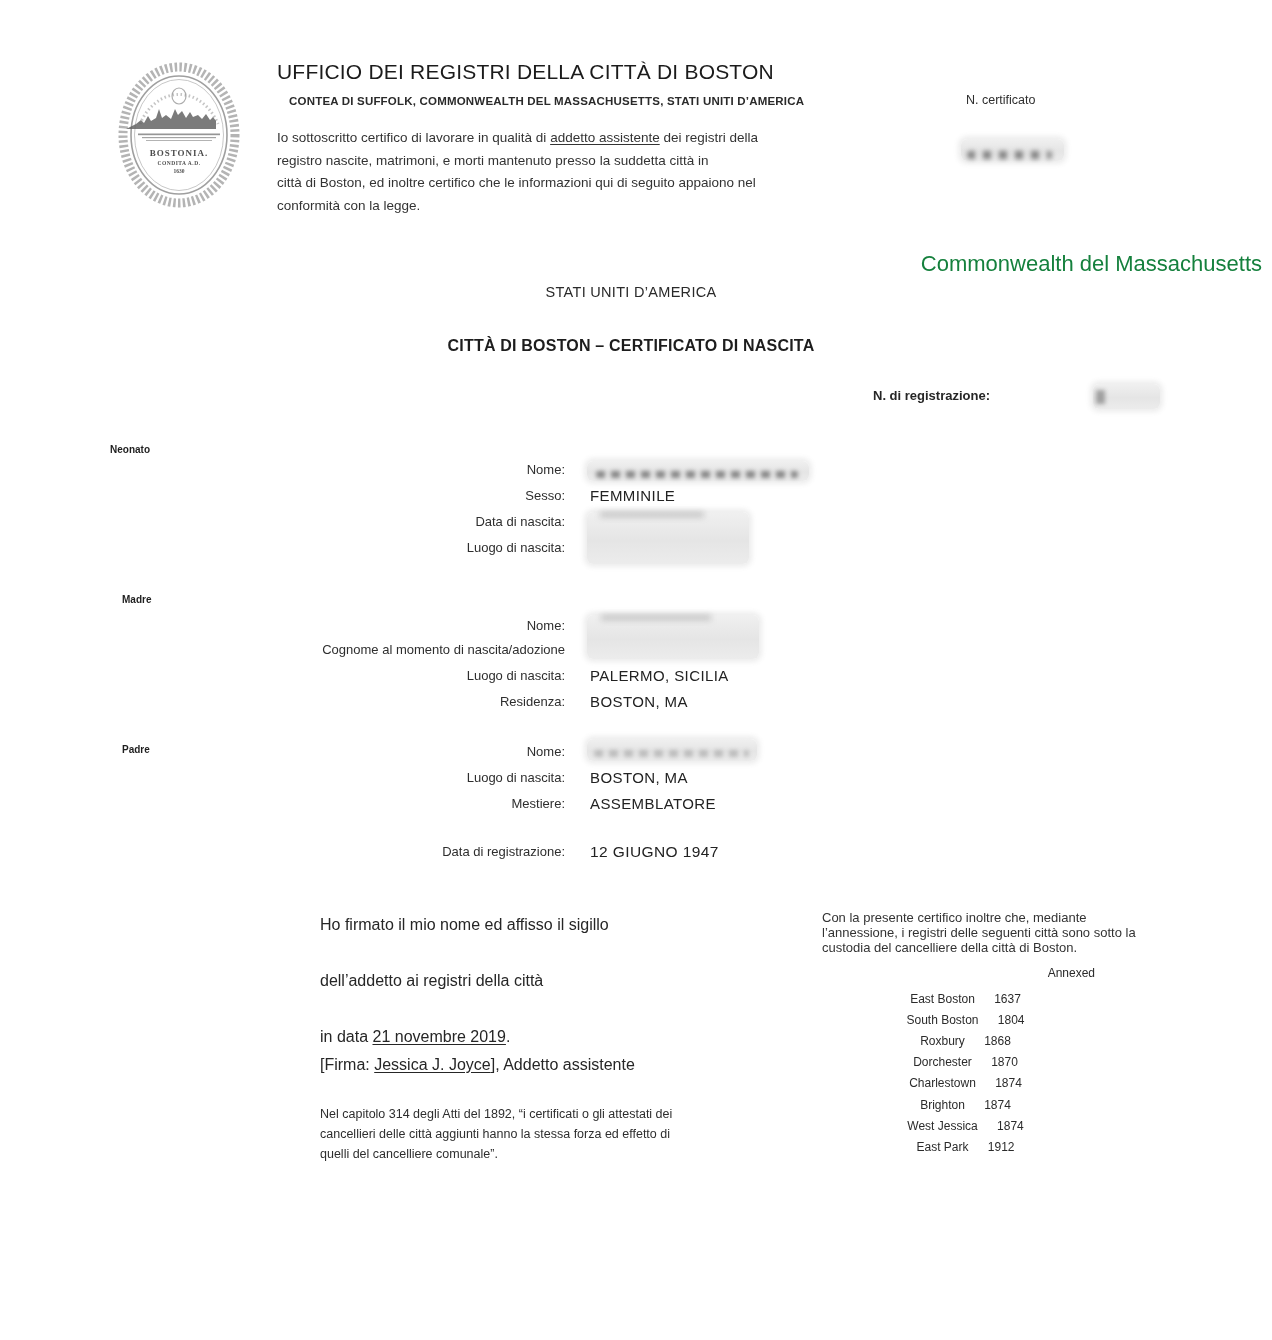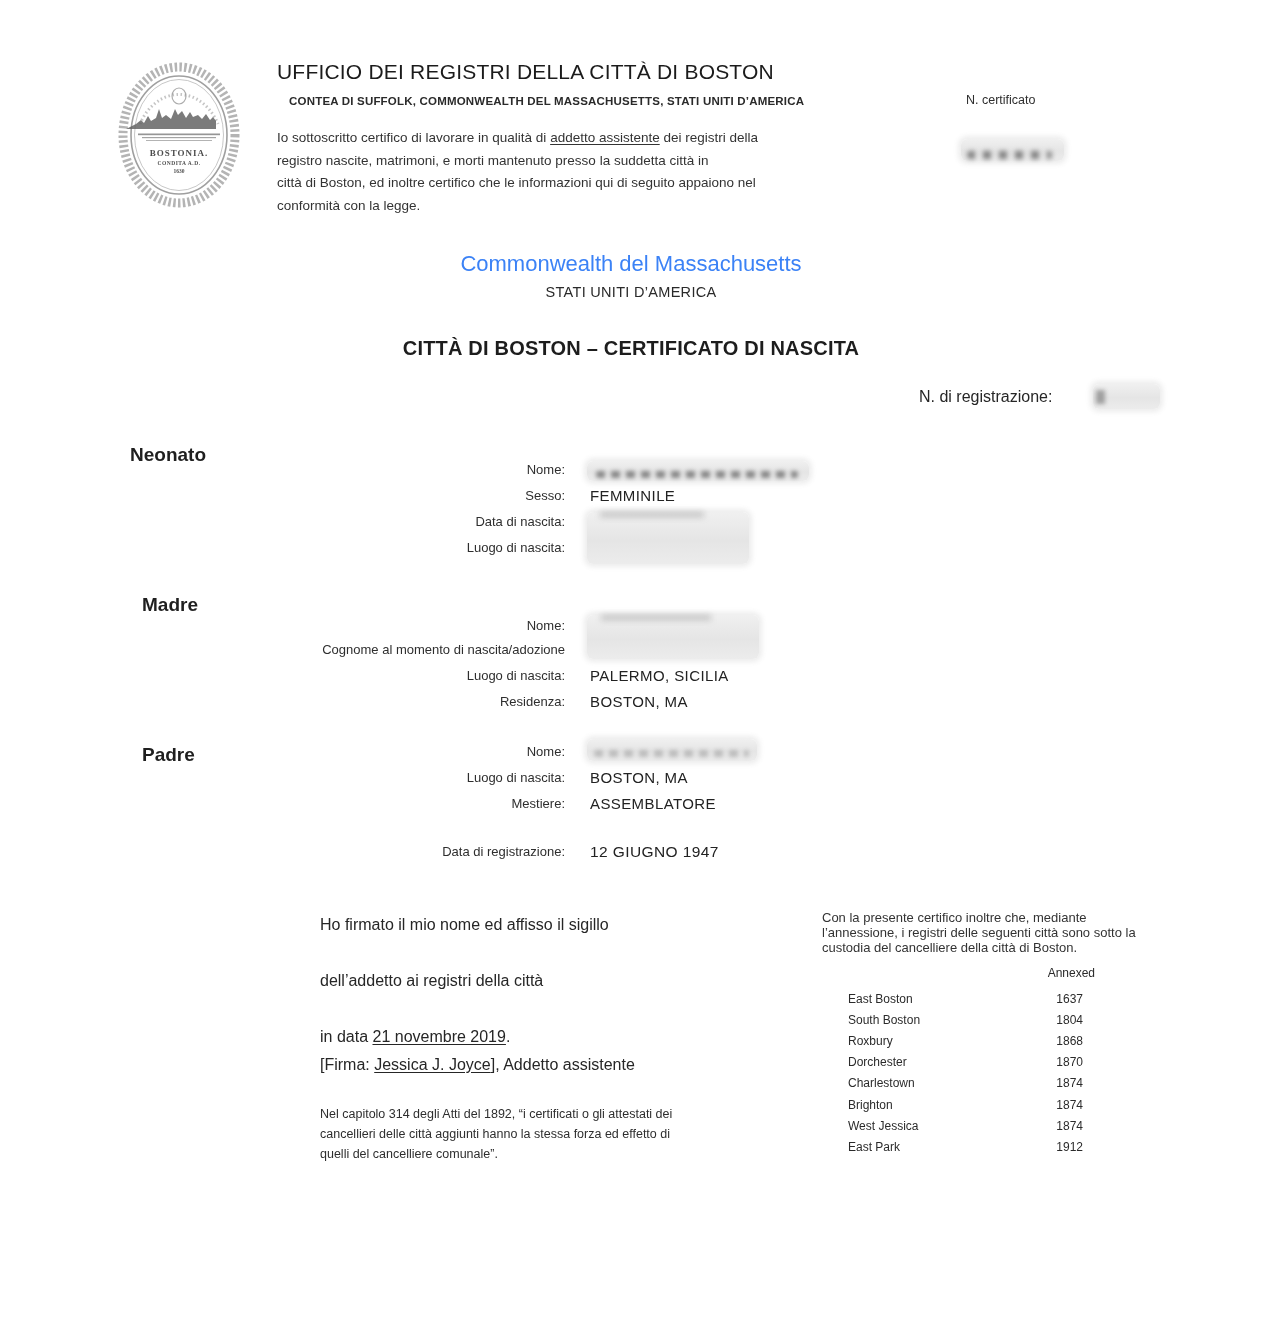--- a/index.html
+++ b/index.html
@@ -20,28 +20,28 @@
   .seal-t3 { font-size:5.5px; font-weight:bold; }
 
   
   .office-title { left:277px; top:60px; font-size:21px; font-weight:normal; color:#1b1b1b; letter-spacing:0.2px; }
   .office-subtitle { left:277px; top:95px; font-size:11.5px; font-weight:bold; color:#2a2a2a; letter-spacing:0.2px;margin-left:12px; }
   .intro { left:277px; top:127px; font-size:13.5px; color:#333; line-height:22.5px; }
   .certno-label { left:966px; top:93px; font-size:12.5px; color:#2e2e2e; }
 
   
   .center { left:0; width:1262px; text-align:center; }
-  .h-cw   { top:251px; font-size:22px; color:#3b82f6; }
+  .h-cw   { top:251px; font-size:22px; color:#15803d;text-align:right; }
   .h-usa  { top:284px; font-size:14.5px; color:#2a2a2a; letter-spacing:0.3px; }
-  .h-cert { top:337px; font-size:20px; font-weight:bold; color:#1d1d1d; letter-spacing:0.2px; }
-
-  .regno-label { left:919px; top:388px; font-size:16px; font-weight:normal; color:#262626; }
-
-  
-  .sec-title { font-size:19px; font-weight:bold; color:#1f1f1f;margin-left:20px; }
+  .h-cert { top:337px; font-size:16px; font-weight:bold; color:#1d1d1d; letter-spacing:0.2px; }
+
+  .regno-label { left:873px; top:388px; font-size:13px; font-weight:bold; color:#262626; }
+
+  
+  .sec-title { font-size:10px; font-weight:bold; color:#1f1f1f; }
   .st-neonato { left:110px; top:444px; }
   .st-madre   { left:122px; top:594px; }
   .st-padre   { left:122px; top:744px; }
 
   .flabel { left:110px; width:455px; text-align:right; font-size:13px; color:#2e2e2e; }
   .fvalue { left:590px; font-size:15px; color:#222; letter-spacing:0.4px; }
 
   .lab-n1{top:462px}.lab-n2{top:488px}.lab-n3{top:514px}.lab-n4{top:540px}
   .val-n2{top:487px}
   .lab-m1{top:618px}.lab-m2{top:642px}.lab-m3{top:668px}.lab-m4{top:694px}
@@ -84,21 +84,21 @@
 
   
   .sig { left:320px; font-size:16px; color:#262626; }
   .sig-1{top:916px}.sig-2{top:972px}.sig-3{top:1028px}.sig-4{top:1056px}
   .legal { left:320px; top:1104px; font-size:12.5px; color:#2e2e2e; line-height:20px; }
 
   
   .annex-intro { left:822px; top:911px; font-size:13px; color:#333; line-height:14.8px; }
   .annex-header { left:822px; top:966px; width:273px; text-align:right; font-size:12px; color:#2a2a2a; }
   .annex-table { left:832px; top:988px; width:253px; font-size:12px; color:#2b2b2b; }
-  .annex-row { display:flex; justify-content:space-between; align-items:center; height:21.2px;margin-left:16px; }
+  .annex-row { display:flex; justify-content:center; align-items:center; height:21.2px;margin-left:16px; }
   .a-year { width:46px; text-align:right; margin-right:2px; }
 </style>
 </head>
 <body>
 
 <div class="page">
 
   <svg class="abs seal" viewBox="0 0 122 150" xmlns="http://www.w3.org/2000/svg">
     <ellipse cx="61" cy="73" rx="56" ry="68" fill="none" stroke="#8a8a8a" stroke-width="9" stroke-dasharray="2.5 2.3" opacity="0.7"></ellipse>
     <ellipse cx="61" cy="73" rx="48" ry="59" fill="none" stroke="#979797" stroke-width="1.6"></ellipse>

